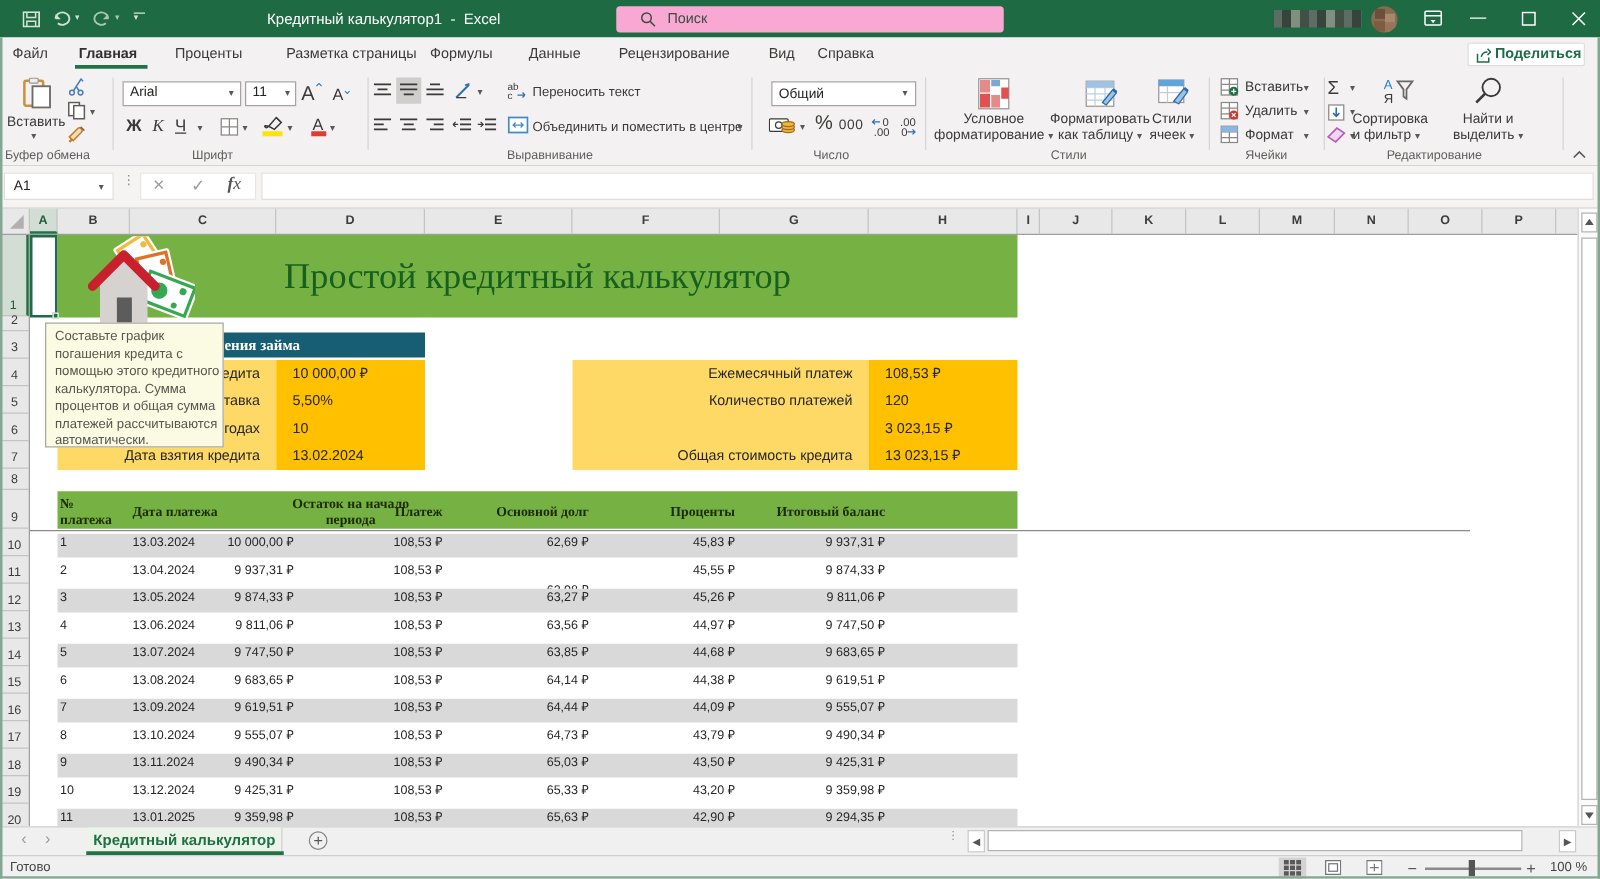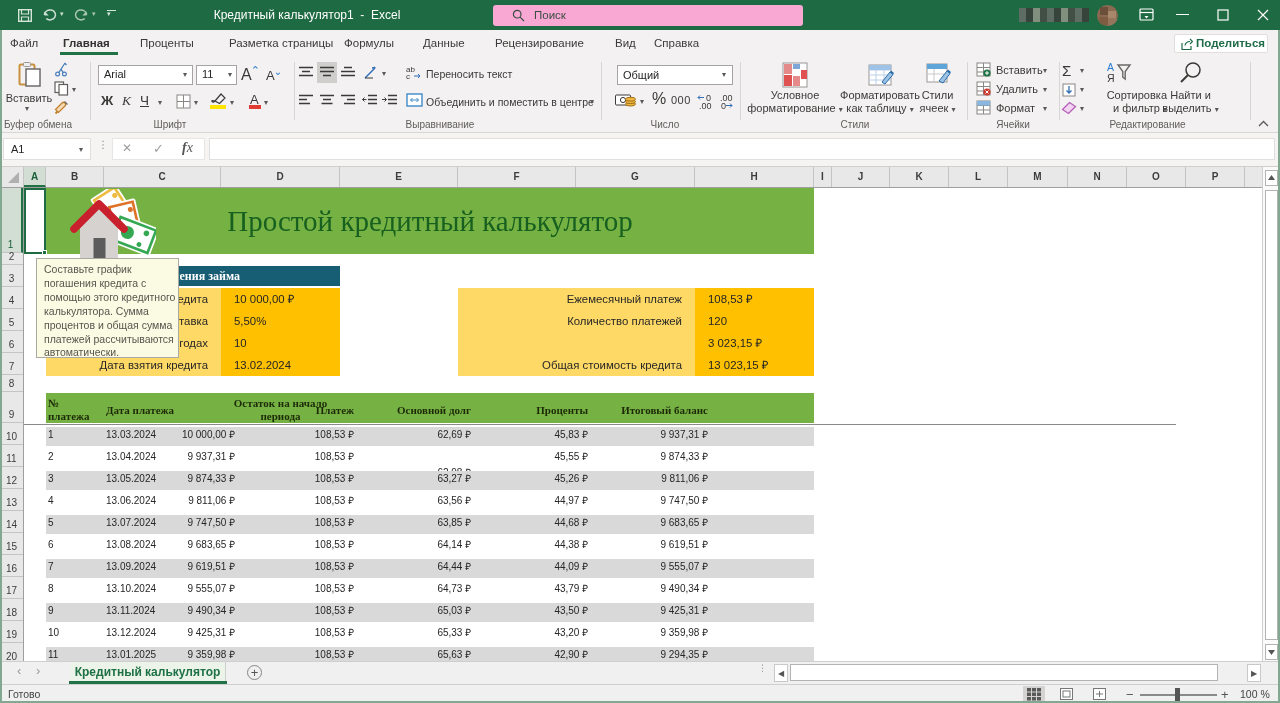--- a/index.html
+++ b/index.html
@@ -321,21 +321,21 @@
 <div class="ab chev" style="left:1080px;top:29px">▾</div>
 <svg class="ab" style="left:1061px;top:45px" width="16" height="14" viewBox="0 0 16 14">
       <path d="M1.5 8.5 8.5 1.5 14.5 5.5 7.5 12.5z" fill="#f3d4f3" stroke="#b35fb3" stroke-width="1.3"></path>
     </svg>
 <div class="ab chev" style="left:1080px;top:48px">▾</div>
 <svg class="ab" style="left:1106px;top:5px" width="26" height="26" viewBox="0 0 26 26">
       <text x="1" y="10" font-size="10.5" fill="#2b7cd3">А</text>
       <text x="1" y="21" font-size="10.5" fill="#3b3a39">Я</text>
       <path d="M12 4h12l-4.8 6.5V18l-2.4-1.8v-5.7z" fill="none" stroke="#6a6866" stroke-width="1.4"></path>
     </svg>
-<div class="ab" style="left:1082px;top:33px;width:85px;text-align:right;font-size:11px;color:#3b3a39;line-height:13px">Сортировка<br>и фильтр <span class="chev">▾</span></div>
+<div class="ab" style="left:1082px;top:33px;width:85px;text-align:left;font-size:11px;color:#3b3a39;line-height:13px">Сортировка<br>и фильтр <span class="chev">▾</span></div>
 <svg class="ab" style="left:1180px;top:5px" width="24" height="26" viewBox="0 0 24 26">
       <circle cx="13" cy="9" r="7" fill="none" stroke="#3b3a39" stroke-width="1.5"></circle>
       <path d="M8 14 1 21" stroke="#3b3a39" stroke-width="2"></path>
     </svg>
 <div class="ab" style="left:1148px;top:33px;width:85px;text-align:center;font-size:11px;color:#3b3a39;line-height:13px">Найти и<br>выделить <span class="chev">▾</span></div>
 </div>
 <div class="ab" id="fbar">
 <div class="ab" id="namebox">A1<span class="chev" style="position:absolute;right:7px;top:0">▾</span></div>
 <div class="ab" style="left:98px;top:9px;width:3px;height:14px;color:#8a8a8a;font-size:10px;line-height:5px">⋮</div>
 <div class="ab" style="left:112px;top:5px;width:93px;height:22px;background:#fff;border:1px solid #e8e6e4"></div>

